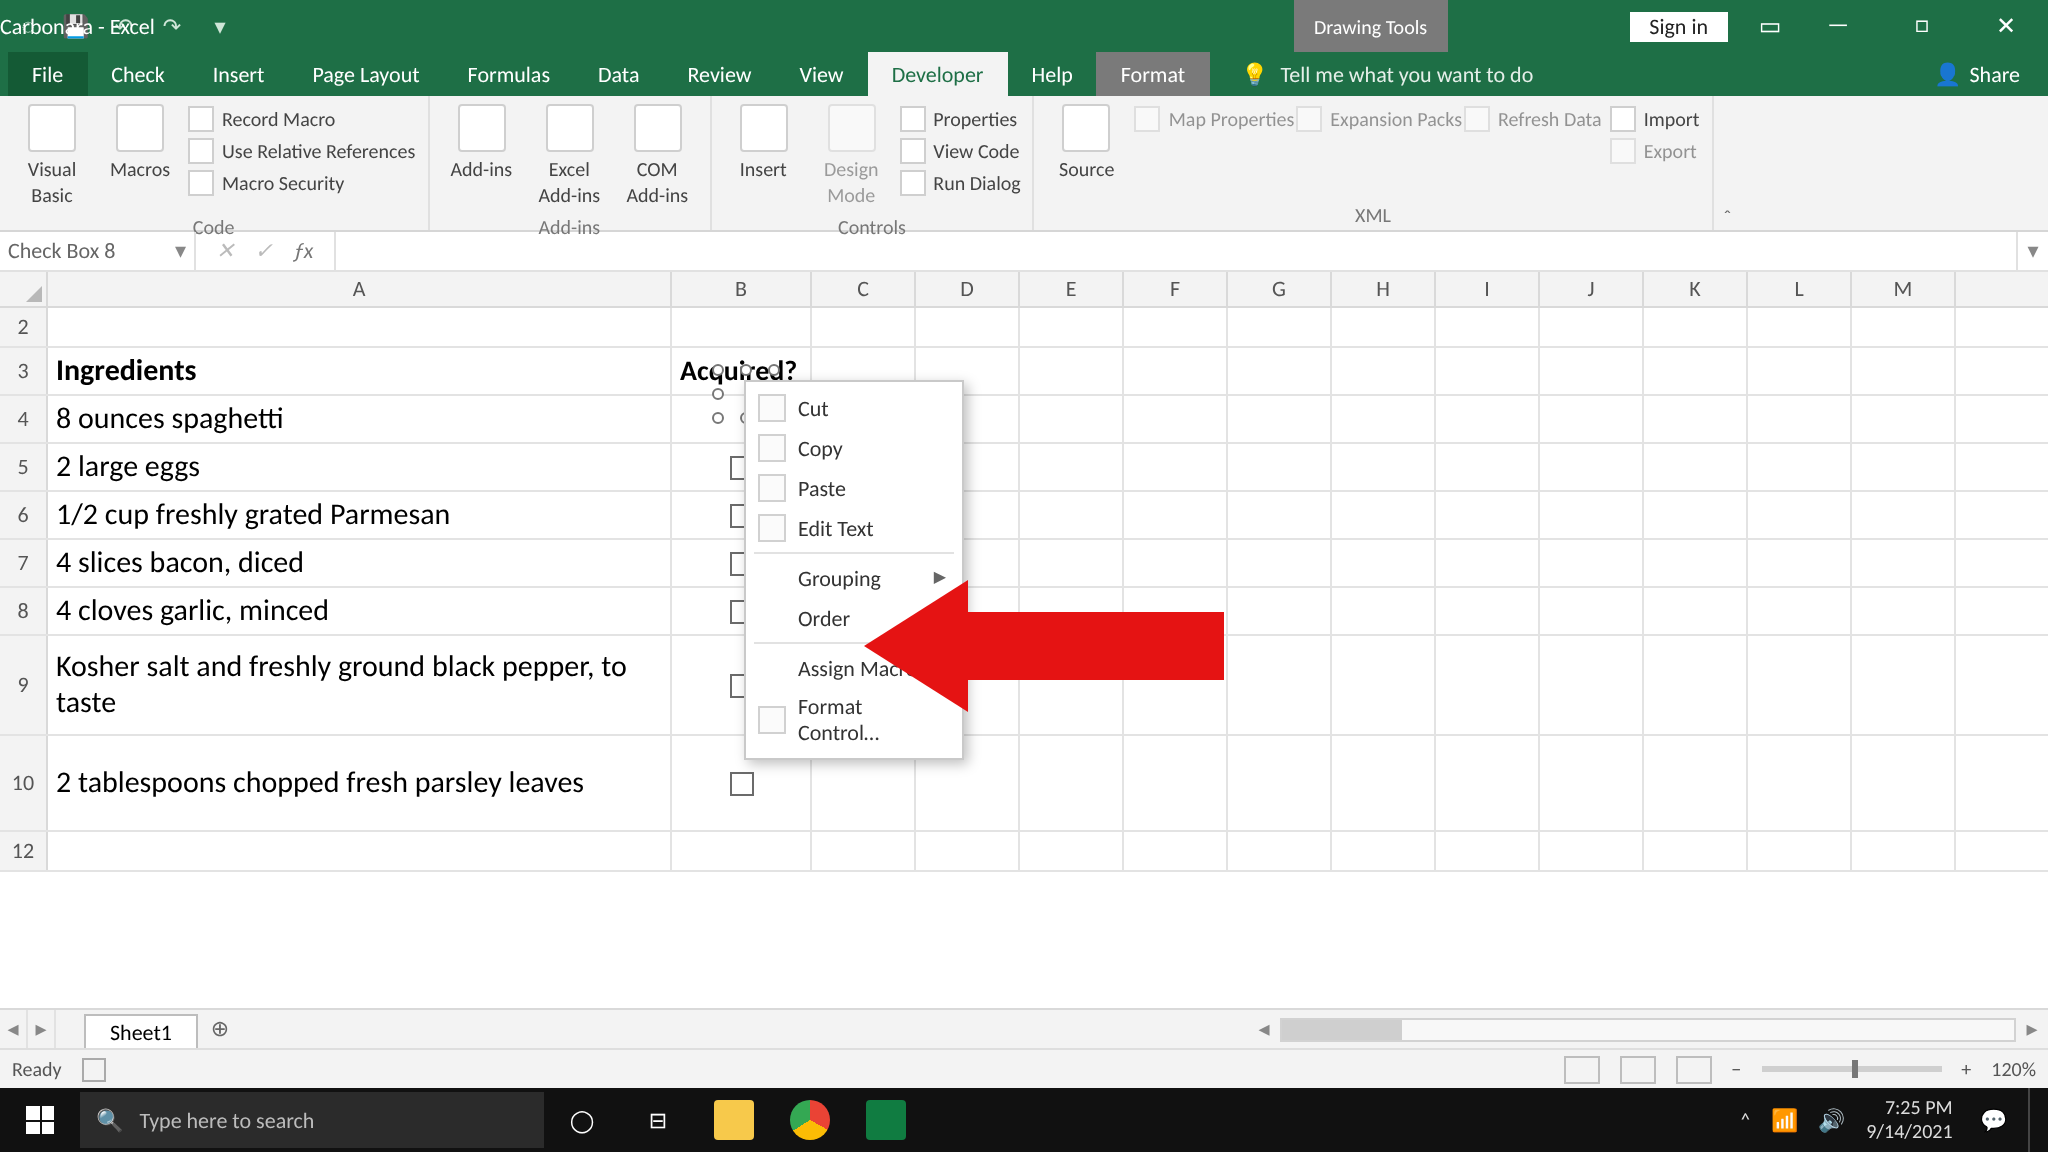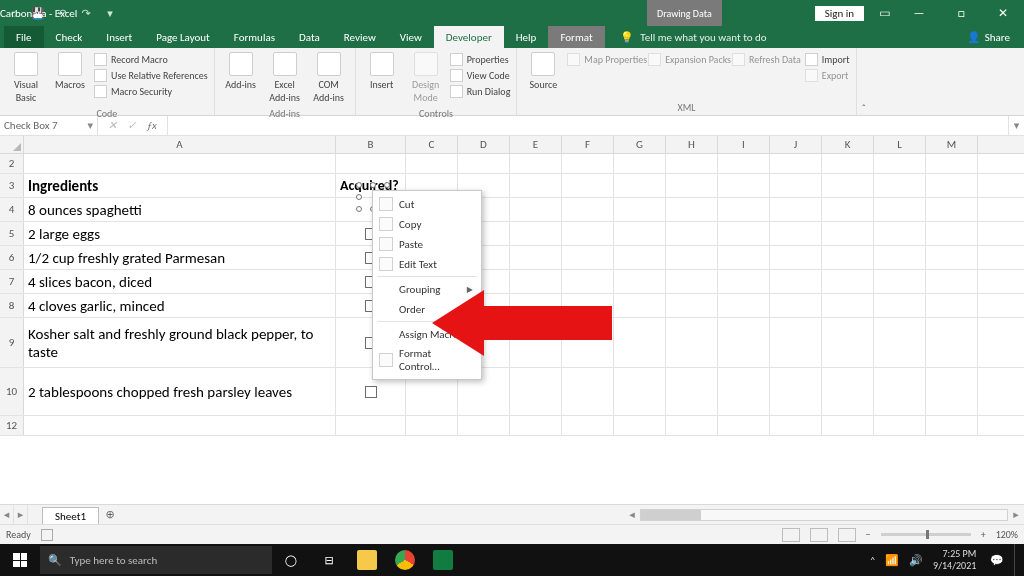--- a/index.html
+++ b/index.html
@@ -113,21 +113,21 @@
 
 <div class="titlebar">
   <div class="qat">
     <div class="qicon">◌</div>
     <div class="qicon">💾</div>
     <div class="qicon">↶</div>
     <div class="qicon">↷</div>
     <div class="qicon">▾</div>
   </div>
   <div class="title-center">Carbonara - Excel</div>
-  <div class="title-tools">Drawing Data</div>
+  <div class="title-tools">Drawing Tools</div>
   <div class="right">
     <div class="signin">Sign in</div>
     <div class="ribbon-toggle">▭</div>
     <div class="winbtn">—</div>
     <div class="winbtn">□</div>
     <div class="winbtn">✕</div>
   </div>
 </div>
 
 <div class="ribbontabs">
@@ -258,21 +258,21 @@
           </div>
       </div>
     </div>
     <div class="label">XML</div>
   </div>
   <div class="collapse-caret">ˆ</div>
 </div>
 
 <div class="fbar">
   <div class="namebox">
-    <span>Check Box 7</span>
+    <span>Check Box 8</span>
     <span style="color:#888">▾</span>
   </div>
   <div class="fbtns">
     <span>✕</span>
     <span>✓</span>
     <span style="color:#777">ƒx</span>
   </div>
   <div class="formula"></div>
   <div class="expand">▾</div>
 </div>

